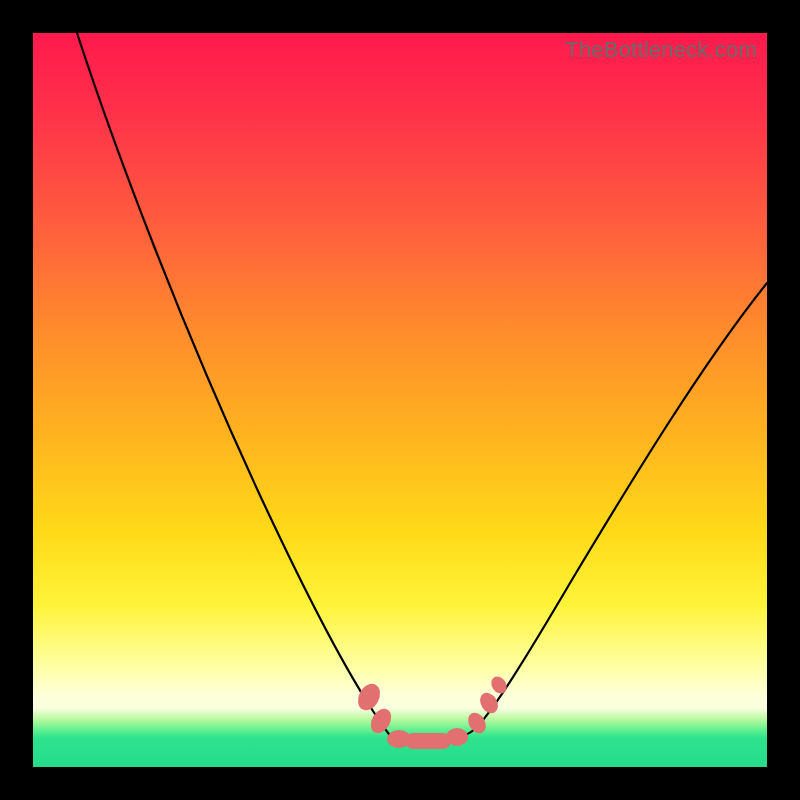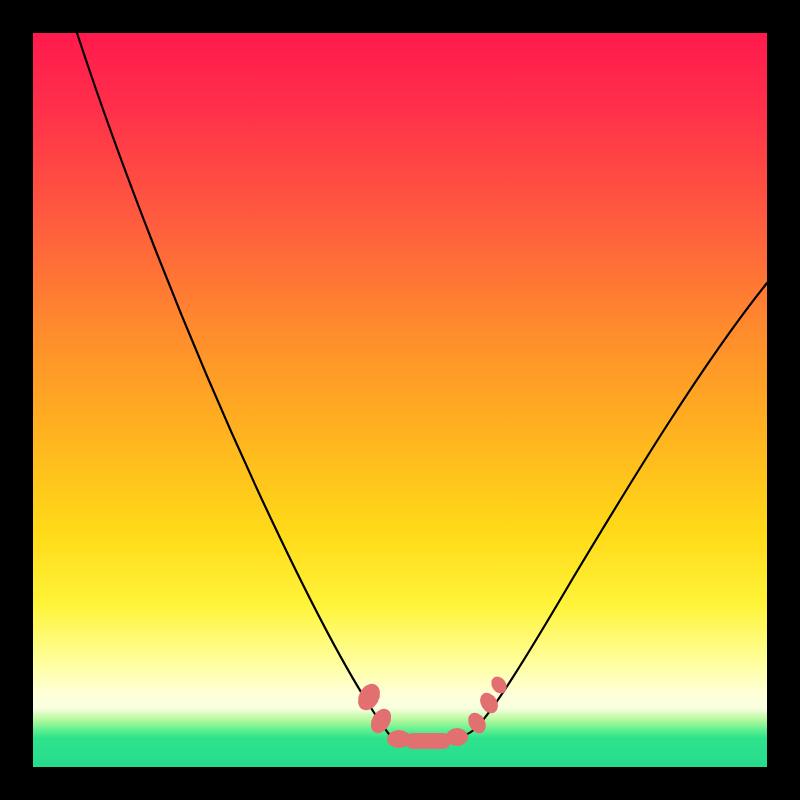--- a/index.html
+++ b/index.html
@@ -71,20 +71,21 @@
     stroke: none;
   }
 </style>
 </head>
 <body>
 
 <div class="frame">
 
   <div class="plot-area">
 
+    <div class="watermark">TheBottleneck.com</div>
 
     <svg class="curve" viewBox="0 0 734 734">
 
       <path class="curve-path" d="M 44 0
                C 80 110, 150 300, 240 490
                C 285 585, 315 640, 340 678
                C 350 693, 355 701, 360 706"></path>
 
       <path class="curve-path" d="M 360 706
                C 370 710, 400 710, 420 706

